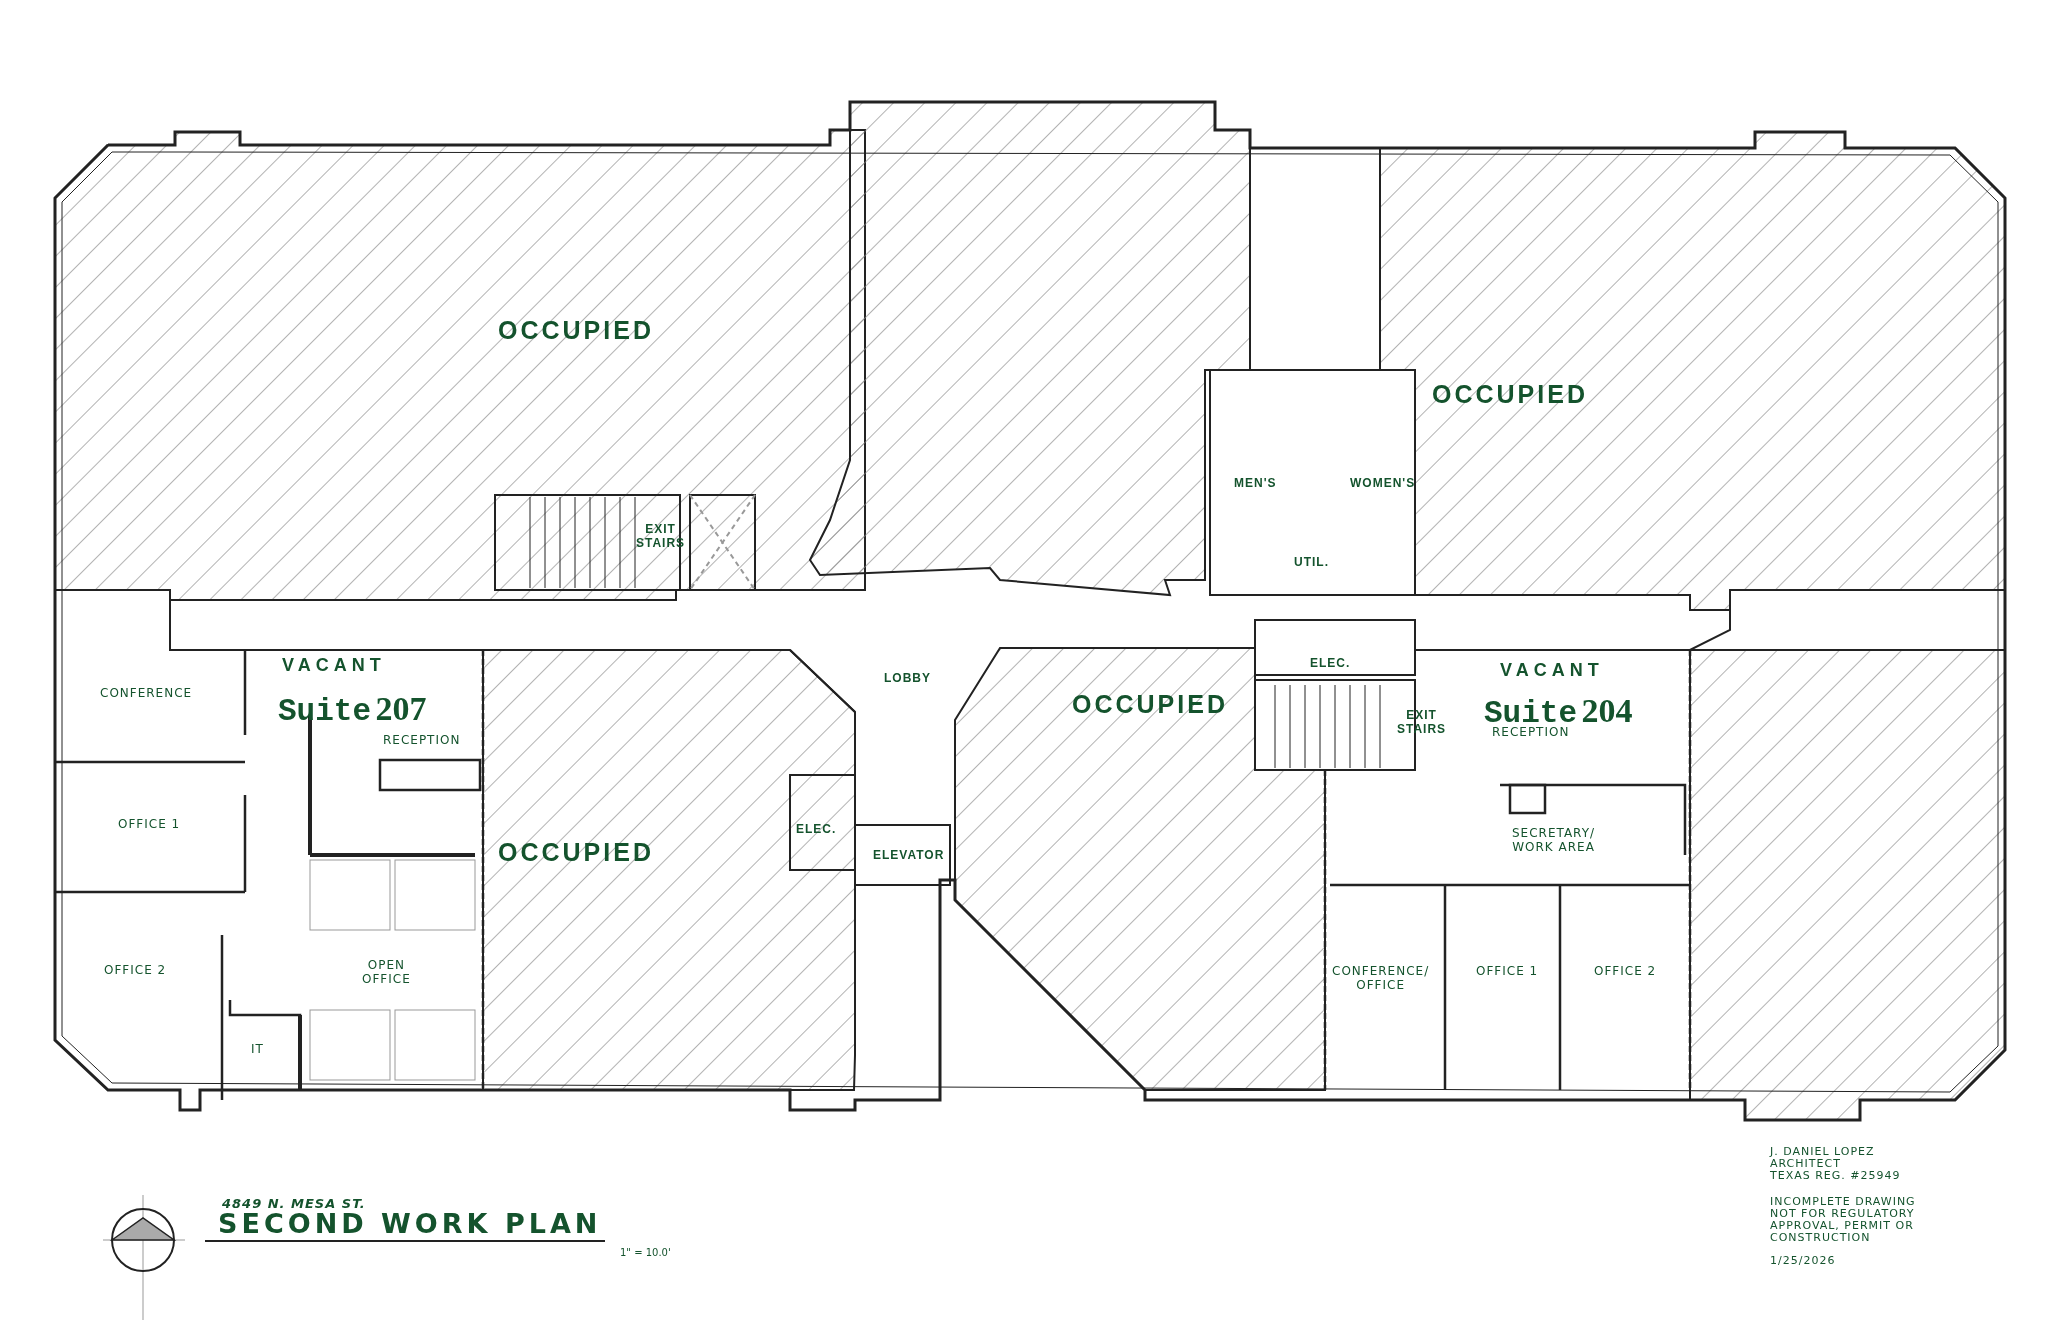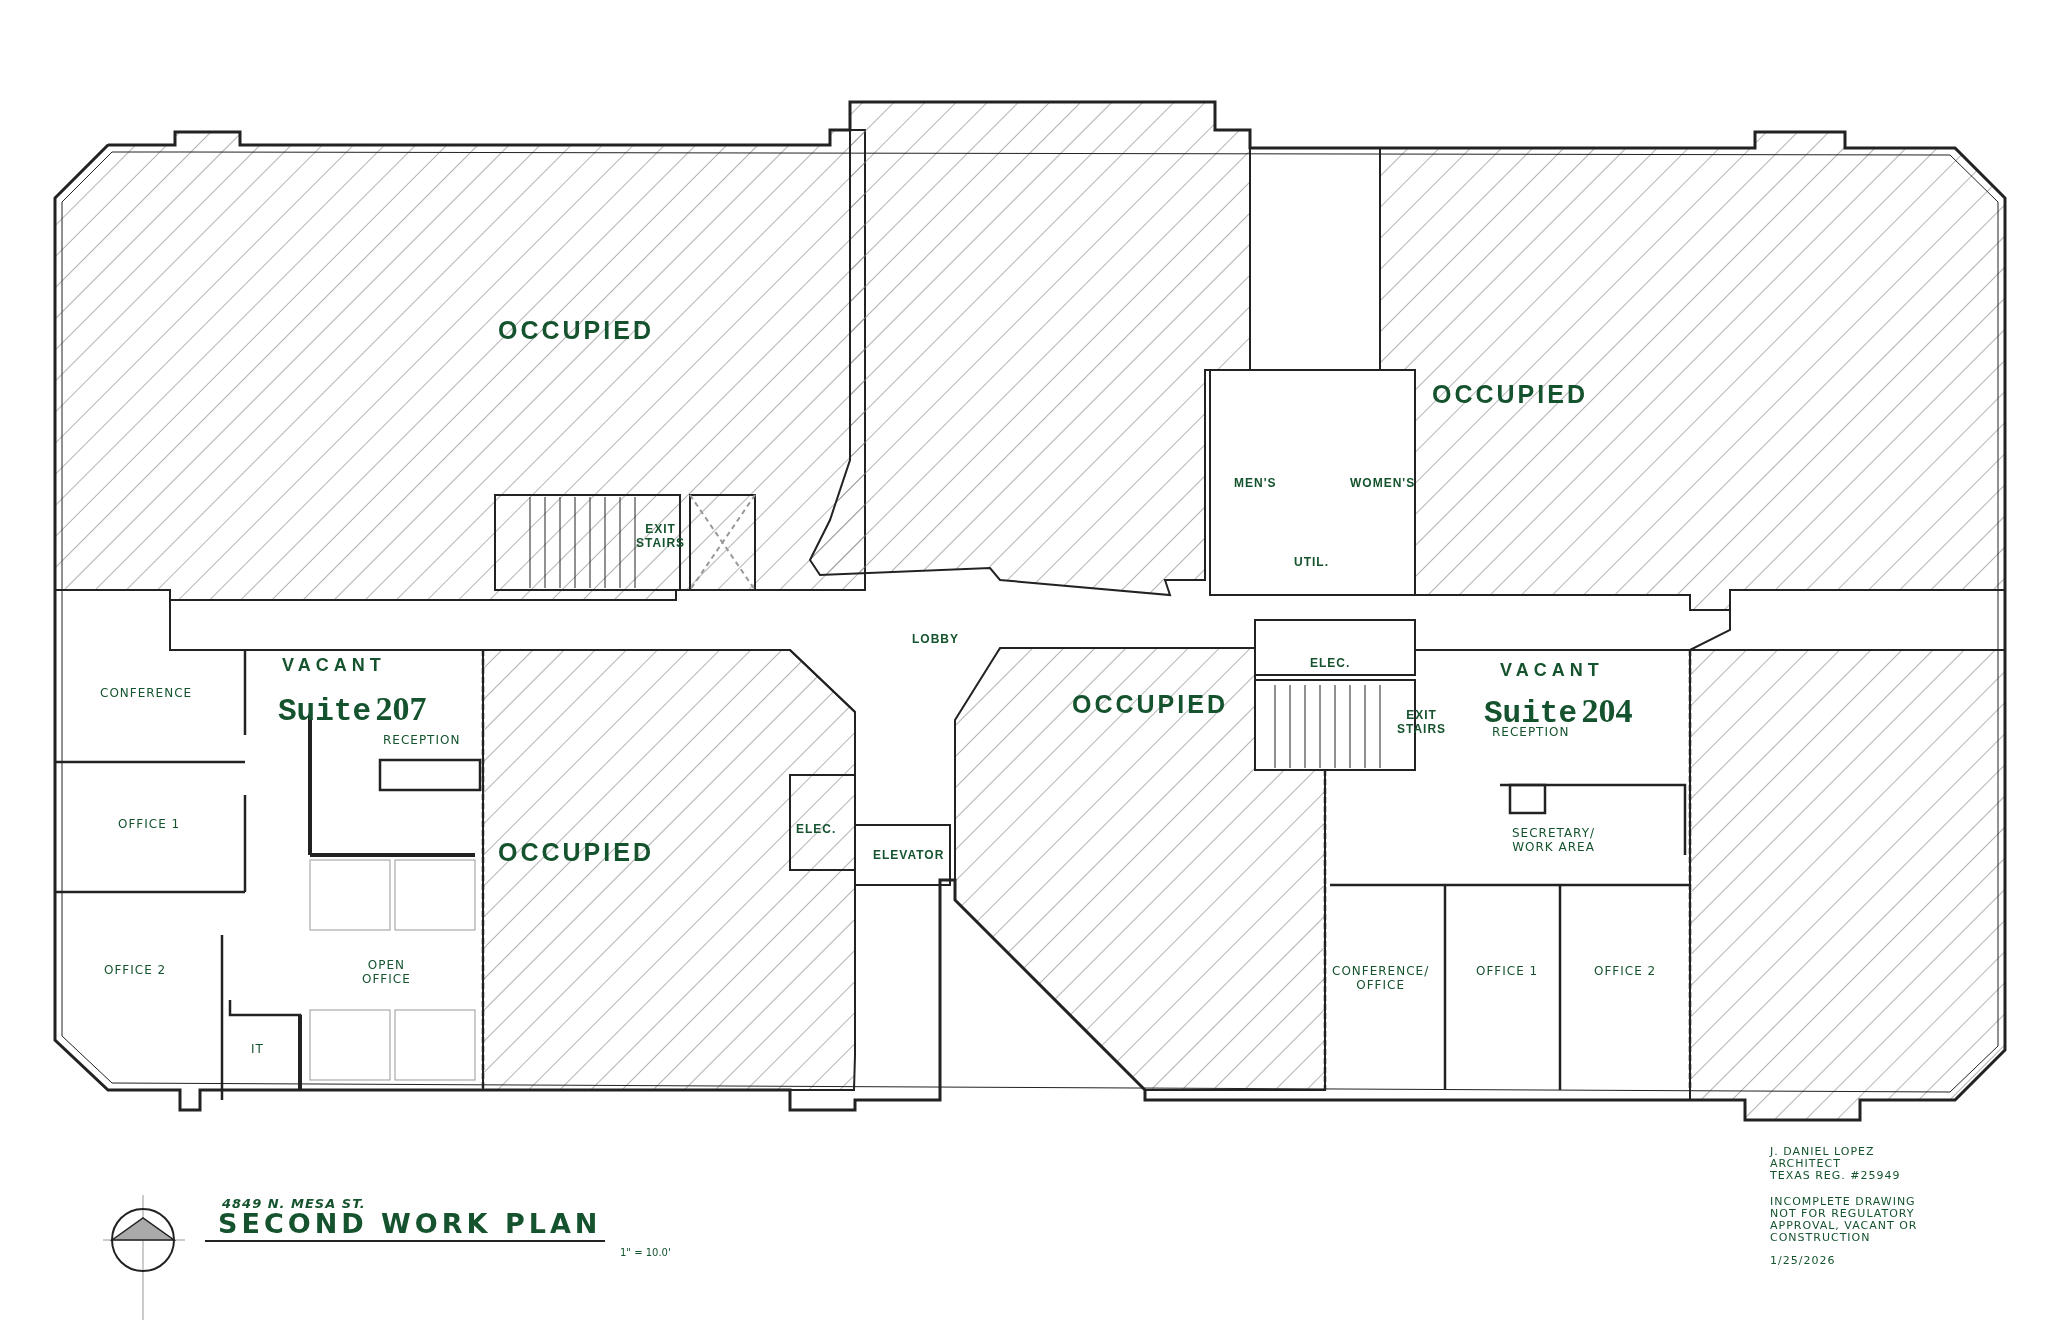--- a/index.html
+++ b/index.html
@@ -126,21 +126,21 @@
     <polygon points="112,1240 143,1218 174,1240" fill="#aaa" stroke="#222" stroke-width="1.5"></polygon>
   </g>
   <line x1="205" y1="1241" x2="605" y2="1241" stroke="#222" stroke-width="2"></line>
 </svg>
 
 <div class="lbl big" style="left:498px;top:316px;">OCCUPIED</div>
 <div class="lbl big" style="left:1432px;top:380px;">OCCUPIED</div>
 <div class="lbl big" style="left:498px;top:838px;">OCCUPIED</div>
 <div class="lbl big" style="left:1072px;top:690px;">OCCUPIED</div>
 
-<div class="lbl tag" style="left:884px;top:632px;margin-left:28px;">LOBBY</div>
+<div class="lbl tag" style="left:884px;top:671px;">LOBBY</div>
 <div class="lbl tag" style="left:873px;top:848px;">ELEVATOR</div>
 <div class="lbl tag" style="left:796px;top:822px;">ELEC.</div>
 <div class="lbl tag" style="left:1310px;top:656px;">ELEC.</div>
 <div class="lbl tag" style="left:636px;top:522px;">
   <div>EXIT</div>
   <div>STAIRS</div>
 </div>
 <div class="lbl tag" style="left:1397px;top:708px;">
   <div>EXIT</div>
   <div>STAIRS</div>
@@ -186,16 +186,16 @@
 <div class="lbl title-scale" style="left:620px;top:1247px;">1" = 10.0'</div>
 
 <div class="lbl note" style="left:1770px;top:1146px;">
   <div>J. DANIEL LOPEZ</div>
   <div>ARCHITECT</div>
   <div>TEXAS REG. #25949</div>
 </div>
 <div class="lbl note" style="left:1770px;top:1196px;">
   <div>INCOMPLETE DRAWING</div>
   <div>NOT FOR REGULATORY</div>
-  <div>APPROVAL, VACANT OR</div>
+  <div>APPROVAL, PERMIT OR</div>
   <div>CONSTRUCTION</div>
 </div>
 <div class="lbl note" style="left:1770px;top:1255px;">1/25/2026</div>
 
 </body></html>

